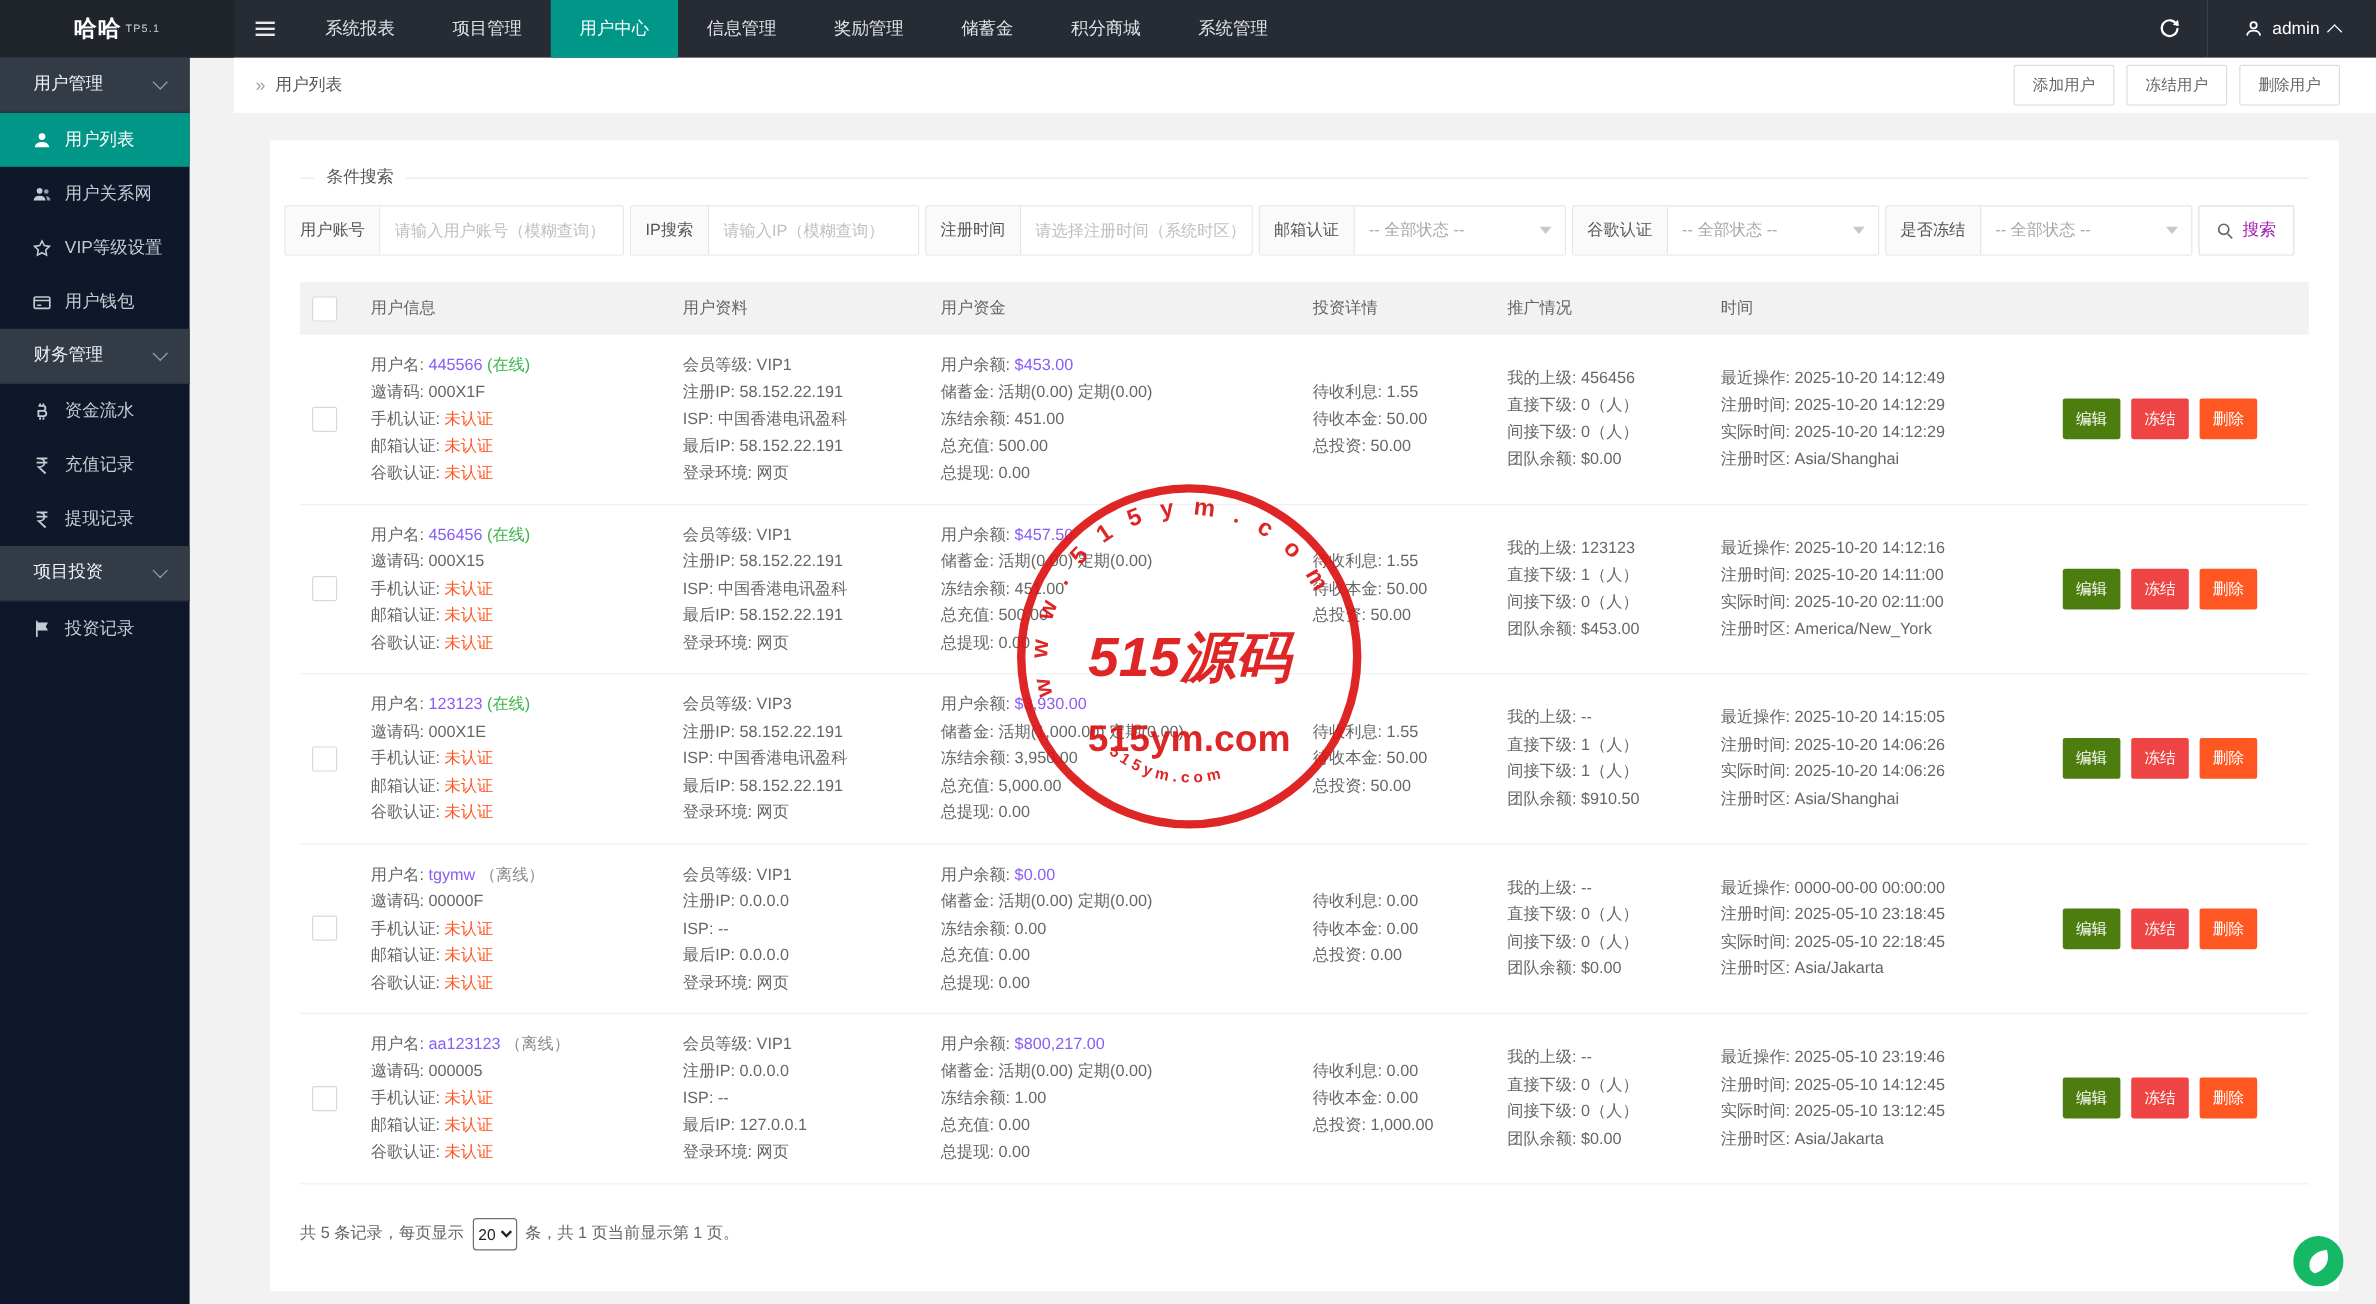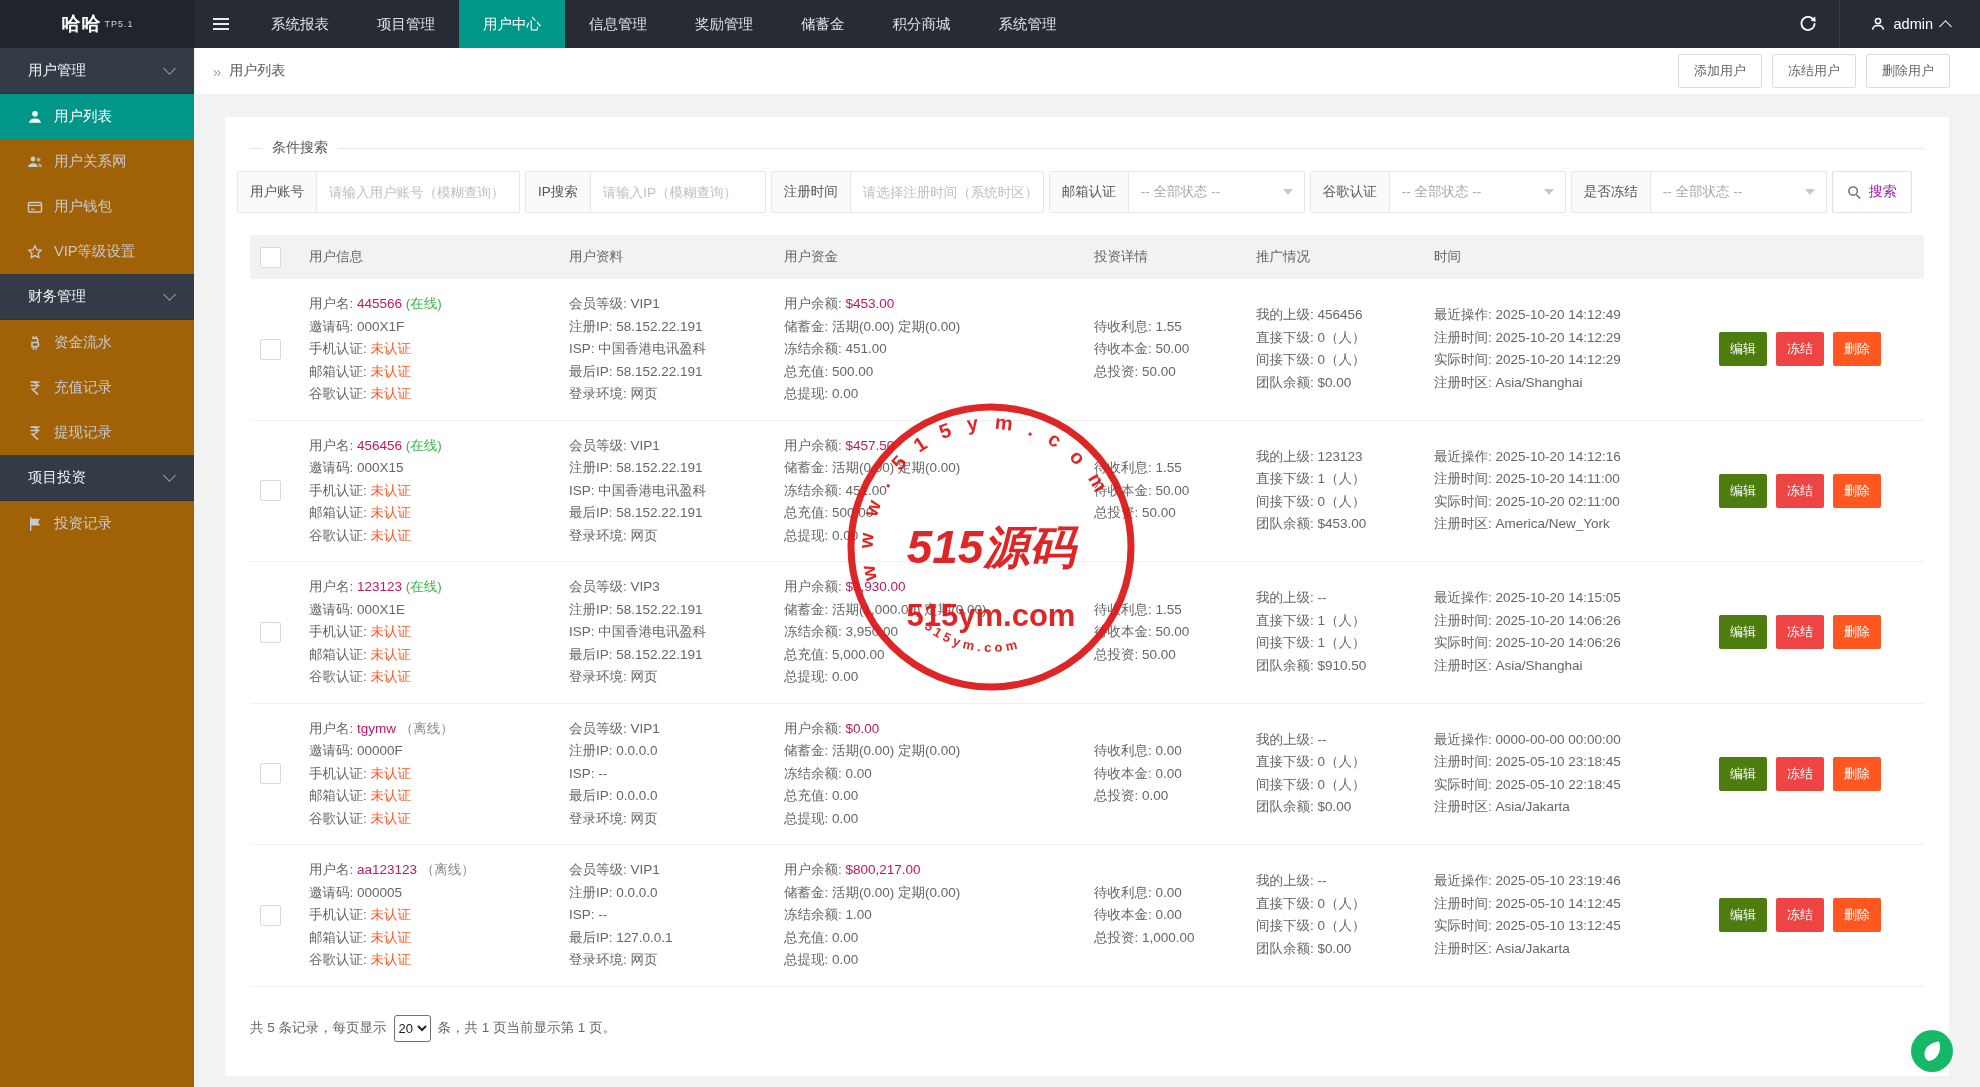--- a/index.html
+++ b/index.html
@@ -12,21 +12,21 @@
   .burger{width:52px;display:flex;flex-direction:column;gap:3px;align-items:center;justify-content:center;cursor:pointer}
   .burger i{width:16px;height:2px;background:#e8eaec;display:block}
   .nav{display:flex}
   .nitem{padding:0 24px;line-height:48px;color:#dfe3e8;font-size:14.5px;cursor:pointer;white-space:nowrap}
   .nitem.active{background:#009688;color:#fff}
   .top-right{margin-left:auto;display:flex;align-items:stretch}
   .refresh-btn{width:62px;display:flex;align-items:center;justify-content:center;cursor:pointer}
   .admin-box{border-left:1px solid rgba(255,255,255,.09);padding:0 30px;display:flex;align-items:center;gap:8px;color:#fff;font-size:14.5px;cursor:pointer}
   .chev-up{width:8px;height:8px;border-left:1.6px solid #fff;border-top:1.6px solid #fff;transform:rotate(45deg);margin-top:4px}
   
-  .sidebar{position:absolute;top:48px;left:0;width:194px;bottom:0;background:#a16207;z-index:9}
+  .sidebar{position:absolute;top:48px;left:0;width:158px;bottom:0;background:#0f172a;z-index:9}
   .sgroup-h{height:45px;line-height:45px;padding-left:28px;background:#333b46;color:#f0f2f4;font-size:14.5px;position:relative;cursor:pointer;border-bottom:1px solid #2a313a}
   .sgroup-h .chev{position:absolute;right:20px;top:16px;width:8px;height:8px;border-right:1.6px solid #9aa3ad;border-bottom:1.6px solid #9aa3ad;transform:rotate(45deg)}
   .sitem{height:45px;display:flex;align-items:center;gap:11px;padding-left:27px;color:#c4cbd3;font-size:14.5px;cursor:pointer}
   .sitem.active{background:#009688;color:#fff}
   .sitem svg{width:16px;height:16px;flex:none}
   
   .main{position:absolute;left:195px;top:48px;right:0;bottom:0;background:#f2f2f2}
   .crumbbar{height:46px;background:#fff;display:flex;align-items:center;padding:0 18px}
   .crumb-sym{color:#a0a0a0;font-size:15px;margin-right:8px}
   .crumb-title{color:#555;font-size:14px}
@@ -51,21 +51,21 @@
   .cell{padding-left:14px;box-sizing:border-box;flex:none}
   .c-cb{width:45px;display:flex;align-items:center;padding-left:10px}
   .c-user{width:260px}.c-profile{width:215px}.c-funds{width:310px}
   .c-invest{width:162px;display:flex;flex-direction:column;justify-content:center}
   .c-promo{width:178px;display:flex;flex-direction:column;justify-content:center}
   .c-time{width:285px;display:flex;flex-direction:column;justify-content:center}
   .c-actions{flex:1 1 auto;display:flex;align-items:center;gap:9px;padding-left:14px}
   .cb{width:19px;height:19px;border:1px solid #d9d9d9;border-radius:2px;background:#fff;cursor:pointer;display:block}
   .abtn{border:none;color:#fff;font-size:13px;padding:8px 11px;border-radius:2px;cursor:pointer;font-family:inherit}
   .abtn.edit{background:#4d7c0f}.abtn.freeze{background:#ef4444}.abtn.del{background:#FF5722}
-  .blue{color:#be185d;text-decoration:none;cursor:pointer}
+  .blue{color:#8b5cf6;text-decoration:none;cursor:pointer}
   .red{color:#FF5722}.green{color:#39b54a}.gray{color:#8a8a8a}
   
   .pagefoot{margin:28px 25px 0;color:#666;font-size:13.5px;display:flex;align-items:center;gap:7px}
   .psel{border:1px solid #6f6f6f;border-radius:3px;height:27px;font-size:13px;color:#222;background:#fff;font-family:inherit}
   
   .stamp{position:absolute;left:646px;top:349px;width:300px;height:300px;pointer-events:none;z-index:5;opacity:.92}
   
   .fab{position:absolute;right:27px;bottom:15px;width:42px;height:42px;border-radius:50%;cursor:pointer;z-index:11}
 </style>
 </head>
@@ -121,31 +121,31 @@
   <div class="sitem">
     <svg viewBox="0 0 16 16" fill="currentColor">
         <circle cx="6" cy="5" r="2.4"></circle>
         <path d="M1 13c.3-2.6 2.3-3.8 5-3.8S10.7 10.4 11 13z"></path>
         <circle cx="11.6" cy="5.6" r="1.9" opacity=".75"></circle>
         <path d="M11.4 9.4c2.1.2 3.4 1.3 3.6 3.6h-2.6" opacity=".75"></path>
       </svg>
     <span>用户关系网</span>
   </div>
   <div class="sitem">
+    <svg viewBox="0 0 16 16" fill="none" stroke="currentColor" stroke-width="1.3">
+        <path d="M8 1.8l1.9 3.9 4.3.6-3.1 3 .7 4.3L8 11.6l-3.8 2 .7-4.3-3.1-3 4.3-.6z"></path>
+      </svg>
+    <span>VIP等级设置</span>
+  </div>
+  <div class="sitem">
     <svg viewBox="0 0 16 16" fill="none" stroke="currentColor" stroke-width="1.4">
         <rect x="1.5" y="3.5" width="13" height="9.5" rx="1.2"></rect>
         <path d="M1.5 6.4h13M4 10.4h3.4"></path>
       </svg>
     <span>用户钱包</span>
-  </div>
-  <div class="sitem">
-    <svg viewBox="0 0 16 16" fill="none" stroke="currentColor" stroke-width="1.3">
-        <path d="M8 1.8l1.9 3.9 4.3.6-3.1 3 .7 4.3L8 11.6l-3.8 2 .7-4.3-3.1-3 4.3-.6z"></path>
-      </svg>
-    <span>VIP等级设置</span>
   </div>
   <div class="sgroup-h"><span>财务管理</span><span class="chev"></span></div>
   <div class="sitem">
     <svg viewBox="0 0 16 16" fill="none" stroke="currentColor" stroke-width="1.5">
         <path d="M5 3.2h3.8a2.1 2.1 0 0 1 0 4.2H5m0 0h4.4a2.2 2.2 0 0 1 0 4.4H5zM6.4 1.2v2M6.4 12.8v2M9.2 1.2v2M9.2 12.8v2"></path>
       </svg>
     <span>资金流水</span>
   </div>
   <div class="sitem">
     <svg viewBox="0 0 16 16" fill="none" stroke="currentColor" stroke-width="1.5">

